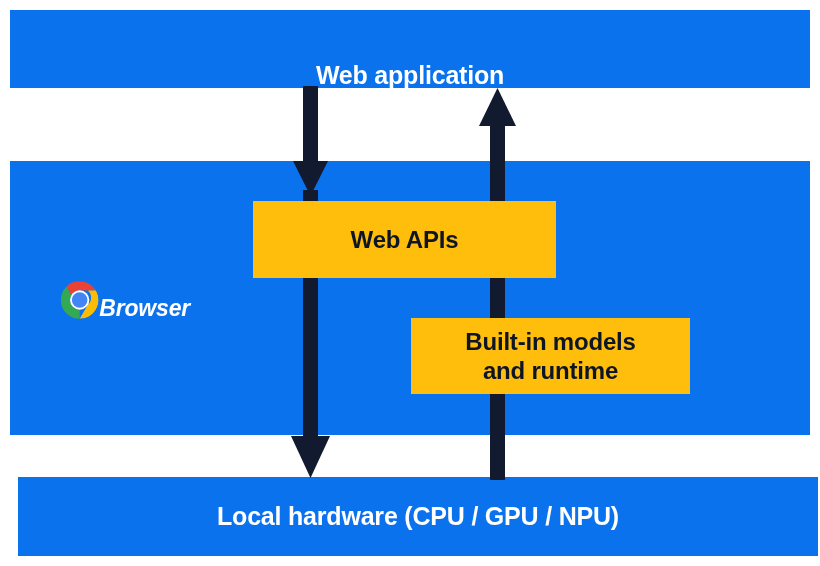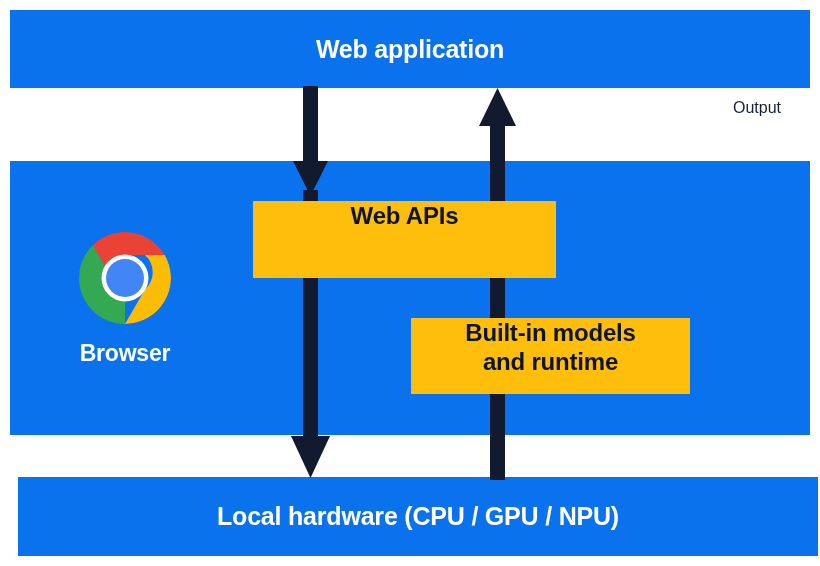--- a/index.html
+++ b/index.html
@@ -24,20 +24,21 @@
     background: #0b72ee;
     display: flex;
     align-items: center;
     justify-content: center;
   }
   #band-web-application {
     left: 10px;
     top: 10px;
     width: 800px;
     height: 78px;
+    align-items: flex-end;
   }
   #band-browser {
     left: 10px;
     top: 161px;
     width: 800px;
     height: 274px;
   }
   #band-local-hardware {
     left: 18px;
     top: 477px;
@@ -92,21 +93,21 @@
     right: 39px;
     top: 99px;
     text-align: right;
   }
 
   
   .yellow-box {
     position: absolute;
     background: #ffbe0b;
     display: flex;
-    align-items: flex-start;
+    align-items: center;
     justify-content: center;
     text-align: center;
   }
   .yellow-box .box-label {
     color: #0d1526;
     font-size: 24px;
     font-weight: 700;
     letter-spacing: -0.2px;
     line-height: 1.22;
     white-space: pre-line;
@@ -125,22 +126,22 @@
   }
 
   
   #browser-group {
     position: absolute;
     left: 60px;
     top: 230px;
     width: 130px;
     height: 140px;
     display: flex;
-    flex-direction: column;
     align-items: center;
+    font-style: italic;
   }
   #chrome-icon {
     width: 96px;
     height: 96px;
     display: block;
   }
   #browser-label {
     margin-top: 16px;
     color: #ffffff;
     font-size: 23px;
@@ -207,16 +208,15 @@
     <span class="box-label">Web APIs</span>
   </div>
 
   <div class="yellow-box" id="box-builtin-models">
     <span class="box-label">Built-in models
 and runtime</span>
   </div>
 
 
   <div class="flow-label" id="flow-output">
-    <span class="kicker">Output</span>
   </div>
 
 </div>
 
 </body></html>

